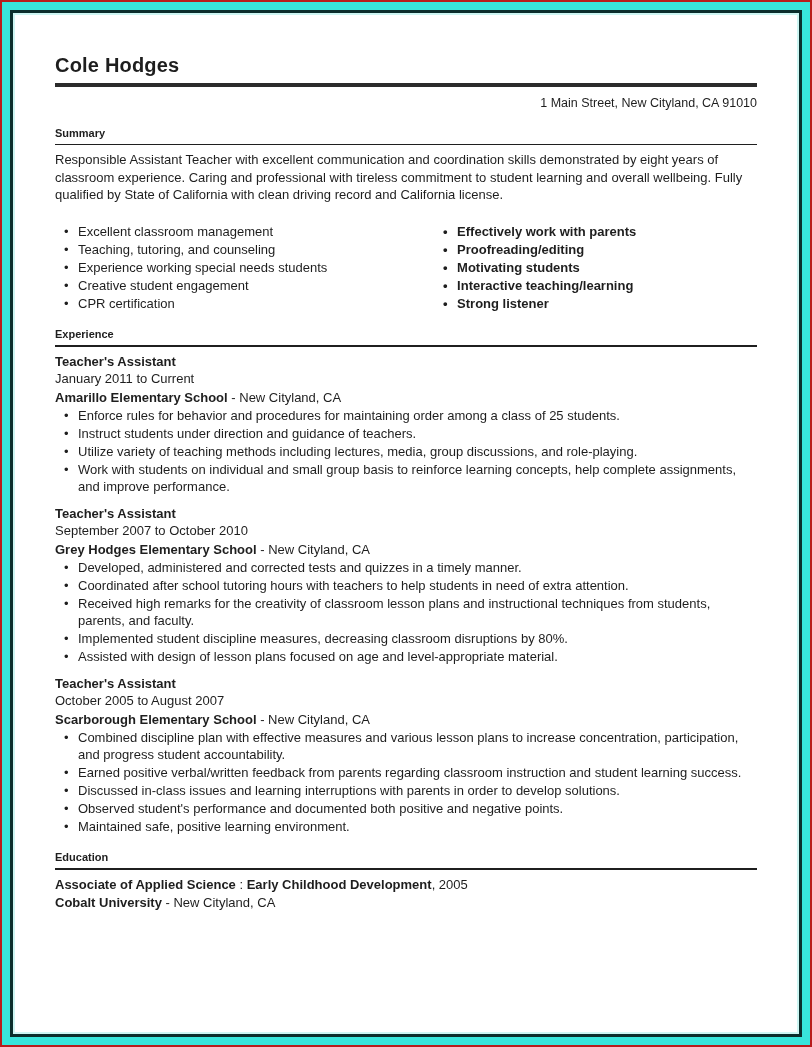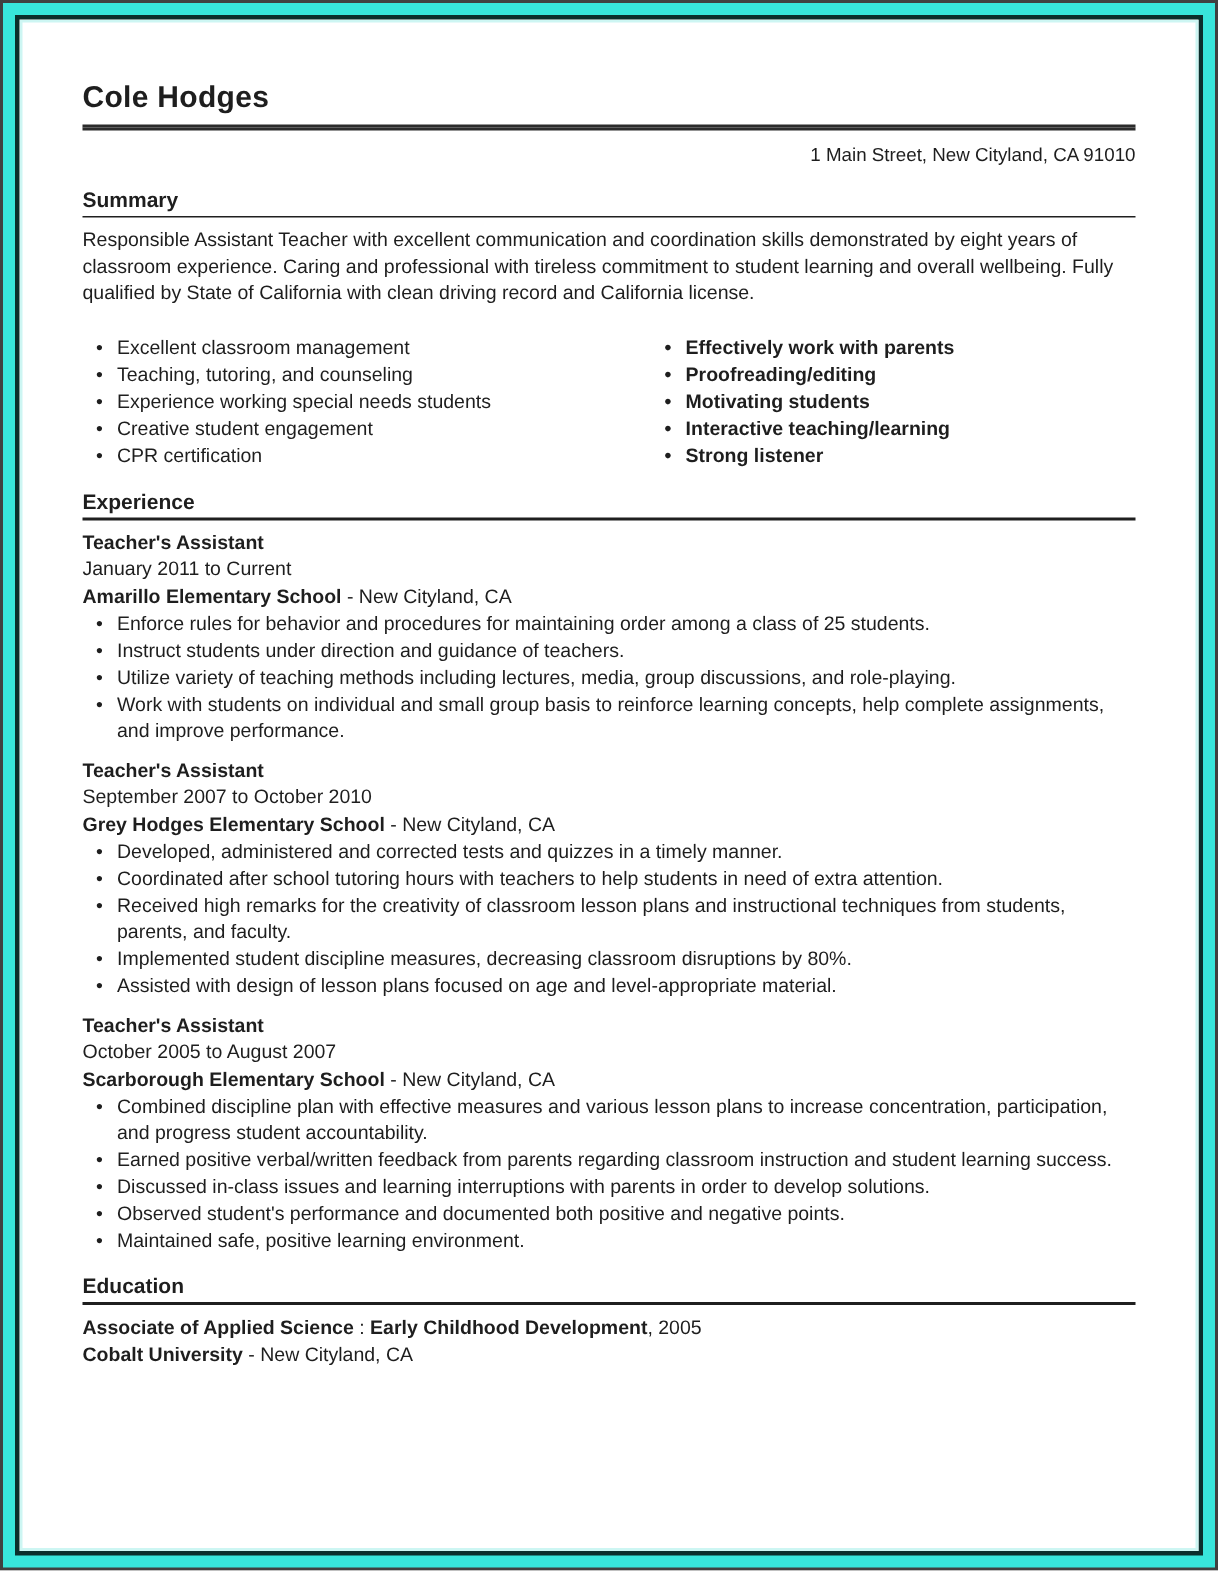--- a/index.html
+++ b/index.html
@@ -1,21 +1,21 @@
 <!DOCTYPE html>
 <html><head>
 <meta charset="utf-8">
 <style>
   * { box-sizing: border-box; }
   html, body { margin: 0; padding: 0; background: #e8e8e8; }
   .canvas {
     position: relative;
     width: 812px;
     height: 1047px;
-    background: #404040;
+    background: #b91c1c;
     font-family: "Liberation Sans", "DejaVu Sans", sans-serif;
     color: #1e1e1e;
     overflow: hidden;
   }
   .teal-frame { position: absolute; inset: 2px; background: #38e5db; }
   .inner-dark { position: absolute; inset: 10px; background: #0b2e2c; }
   .page {
     position: absolute;
     inset: 13px;
     background: #ffffff;
@@ -38,21 +38,21 @@
   }
   .contact {
     text-align: right;
     font-size: 12.5px;
     line-height: 18px;
     margin-bottom: 13px;
   }
   
   section { margin-bottom: 13px; }
   .sec-heading {
-    font-size: 14px;
+    font-size: 11px;
     font-weight: bold;
     margin: 0 0 6px 0;
     padding-bottom: 3px;
     border-bottom: 1px solid #1f1f1f;
     line-height: 16px;
   }
   section.thick .sec-heading { border-bottom-width: 2px; }
   .summary-text {
     font-size: 13px;
     line-height: 17.5px;

